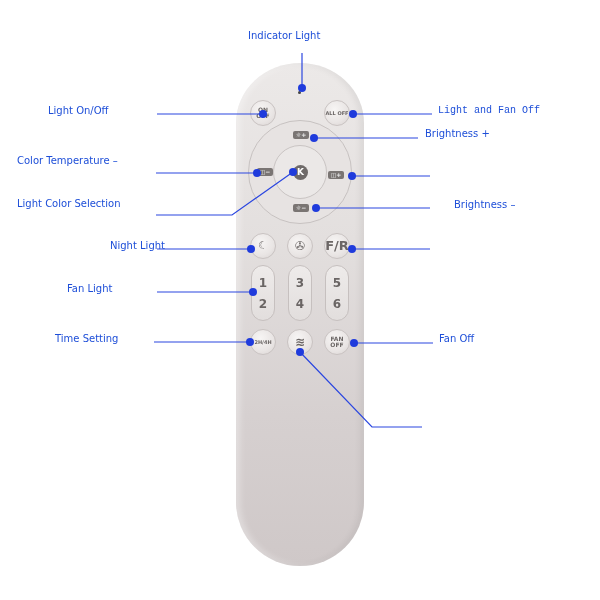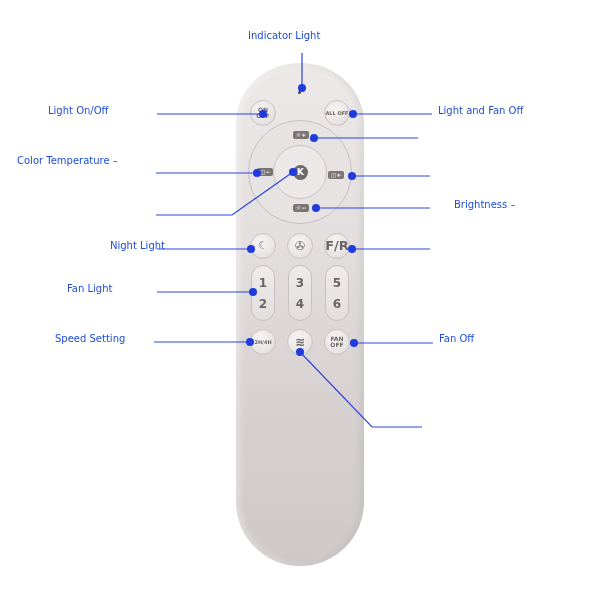--- a/index.html
+++ b/index.html
@@ -130,21 +130,23 @@
       <circle cx="352" cy="249" r="4"></circle>
       <circle cx="253" cy="292" r="4"></circle>
       <circle cx="250" cy="342" r="4"></circle>
       <circle cx="354" cy="343" r="4"></circle>
       <circle cx="300" cy="352" r="4"></circle>
     </g>
   </svg>
 
   <div class="label" style="left:248px;top:30px;">Indicator Light</div>
   <div class="label" style="left:48px;top:105px;">Light On/Off</div>
-  <div class="label" style="left:438px;top:105px;">Light and Fan Off</div>
+  <div class="label" style="left:438px;top:105px;font-family:Liberation Mono, monospace;">Light and Fan Off</div>
+  <div class="label" style="left:425px;top:128px;">Brightness +</div>
   <div class="label" style="left:17px;top:155px;">Color Temperature –</div>
+  <div class="label" style="left:17px;top:198px;">Light Color Selection</div>
   <div class="label" style="left:454px;top:199px;">Brightness –</div>
   <div class="label" style="left:70px;top:240px;margin-left:40px;">Night Light</div>
   <div class="label" style="left:67px;top:283px;">Fan Light</div>
-  <div class="label" style="left:55px;top:333px;">Speed Setting</div>
+  <div class="label" style="left:55px;top:333px;">Time Setting</div>
   <div class="label" style="left:439px;top:333px;">Fan Off</div>
 
 </div>
 
 </body></html>

